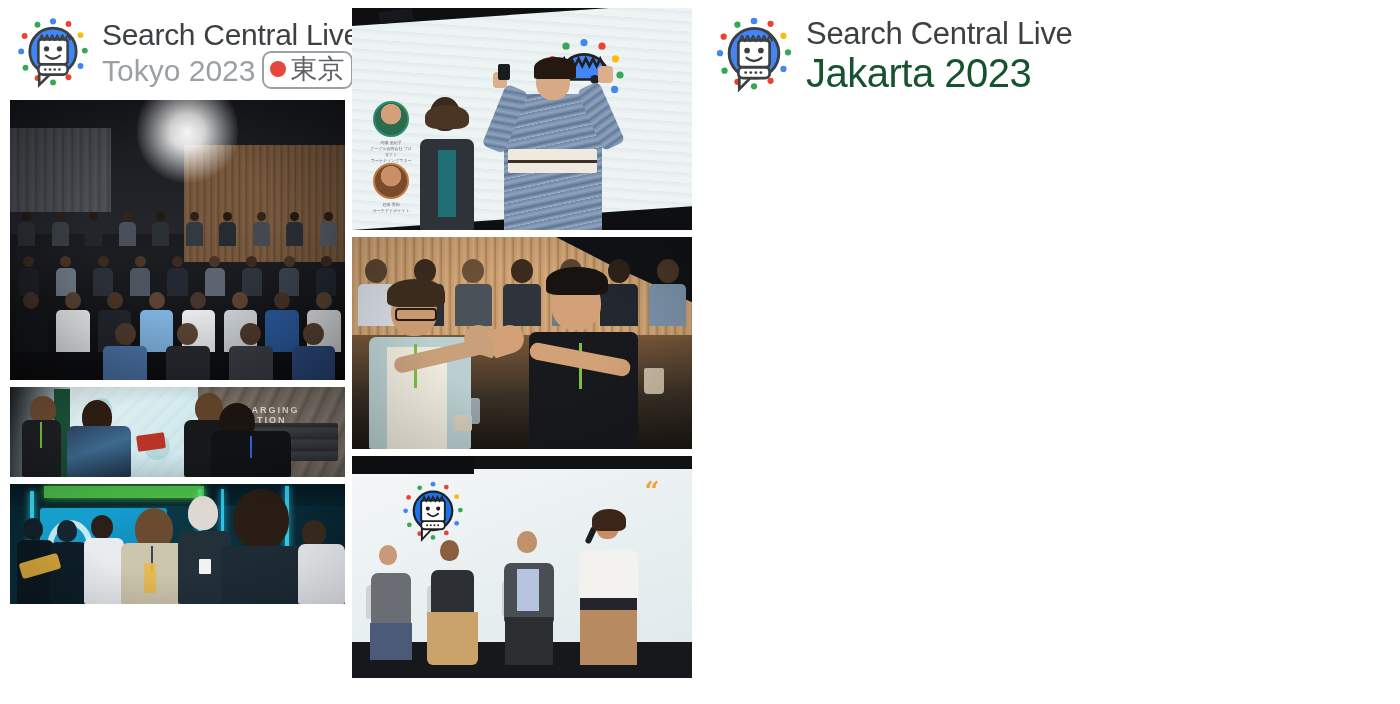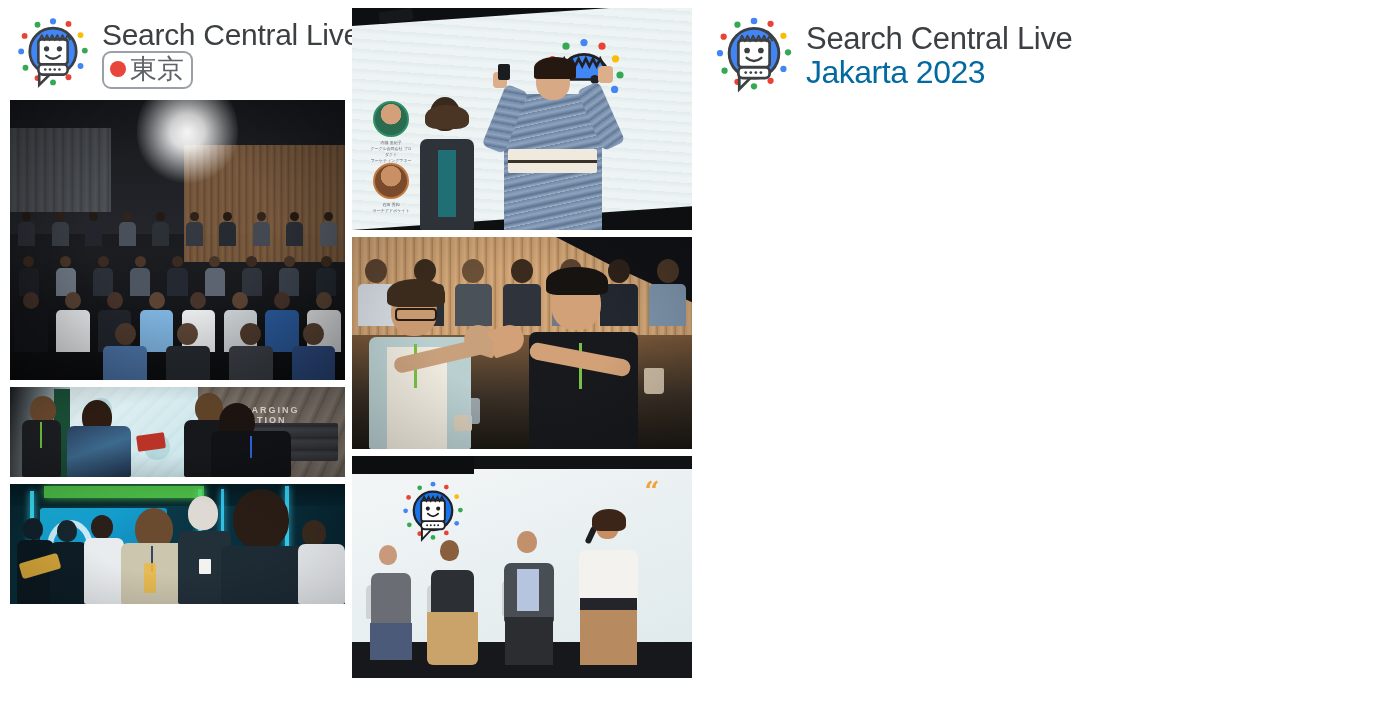--- a/index.html
+++ b/index.html
@@ -40,21 +40,21 @@
   .hdr-text{display:flex;flex-direction:column;justify-content:center;margin-left:6px;}
   .line1{
     font-size:30px;letter-spacing:-0.3px;color:#3c4043;
     font-weight:400;line-height:1.08;white-space:nowrap;
   }
   .line2{
     display:flex;align-items:center;gap:7px;
     font-size:30px;color:#9aa0a6;font-weight:400;line-height:1.1;white-space:nowrap;
   }
   .hdr-jkt .line1{font-size:31px;}
-  .hdr-jkt .line2{font-size:32px;color:#0369a1;letter-spacing:-0.5px;}
+  .hdr-jkt .line2{font-size:40px;color:#14532d;letter-spacing:-0.5px;}
 
   .jp-badge{
     display:inline-flex;align-items:center;gap:4px;
     border:2px solid #9aa0a6;border-radius:9px;
     padding:0px 7px 2px 6px;
     color:#5f6368;font-size:27px;line-height:1.18;
     font-family:"DejaVu Sans", sans-serif;
   }
   .jp-dot{width:16px;height:16px;border-radius:50%;background:#e8453c;flex:0 0 auto;}
 
@@ -138,20 +138,21 @@
           <rect x="33" y="33" width="34" height="29" rx="3.5" fill="#ffffff" stroke="#3c4043" stroke-width="3"></rect>
           <path d="M34 34 l3 -6 l3 6 l3 -6 l3 6 l3 -6 l3 6 l3 -6 l3 6 l3 -6 l3 6 l3 -6 l3 6" fill="none" stroke="#3c4043" stroke-width="2" stroke-linejoin="round"></path>
           <circle cx="42.5" cy="44" r="3.1" fill="#3c4043"></circle>
           <circle cx="57.5" cy="44" r="3.1" fill="#3c4043"></circle>
           <path d="M42 52 q8 7 16 0" fill="none" stroke="#3c4043" stroke-width="2.6" stroke-linecap="round"></path>
         </svg>
       </div>
       <div class="hdr-text">
         <div class="line1">Search Central Live</div>
         <div class="line2">
+          <span>Tokyo 2023</span>
           <span class="jp-badge">
             <span class="jp-dot"></span>
             <span>東京</span>
           </span>
         </div>
       </div>
     </div>
 
     <div class="tokyo-left">
 

